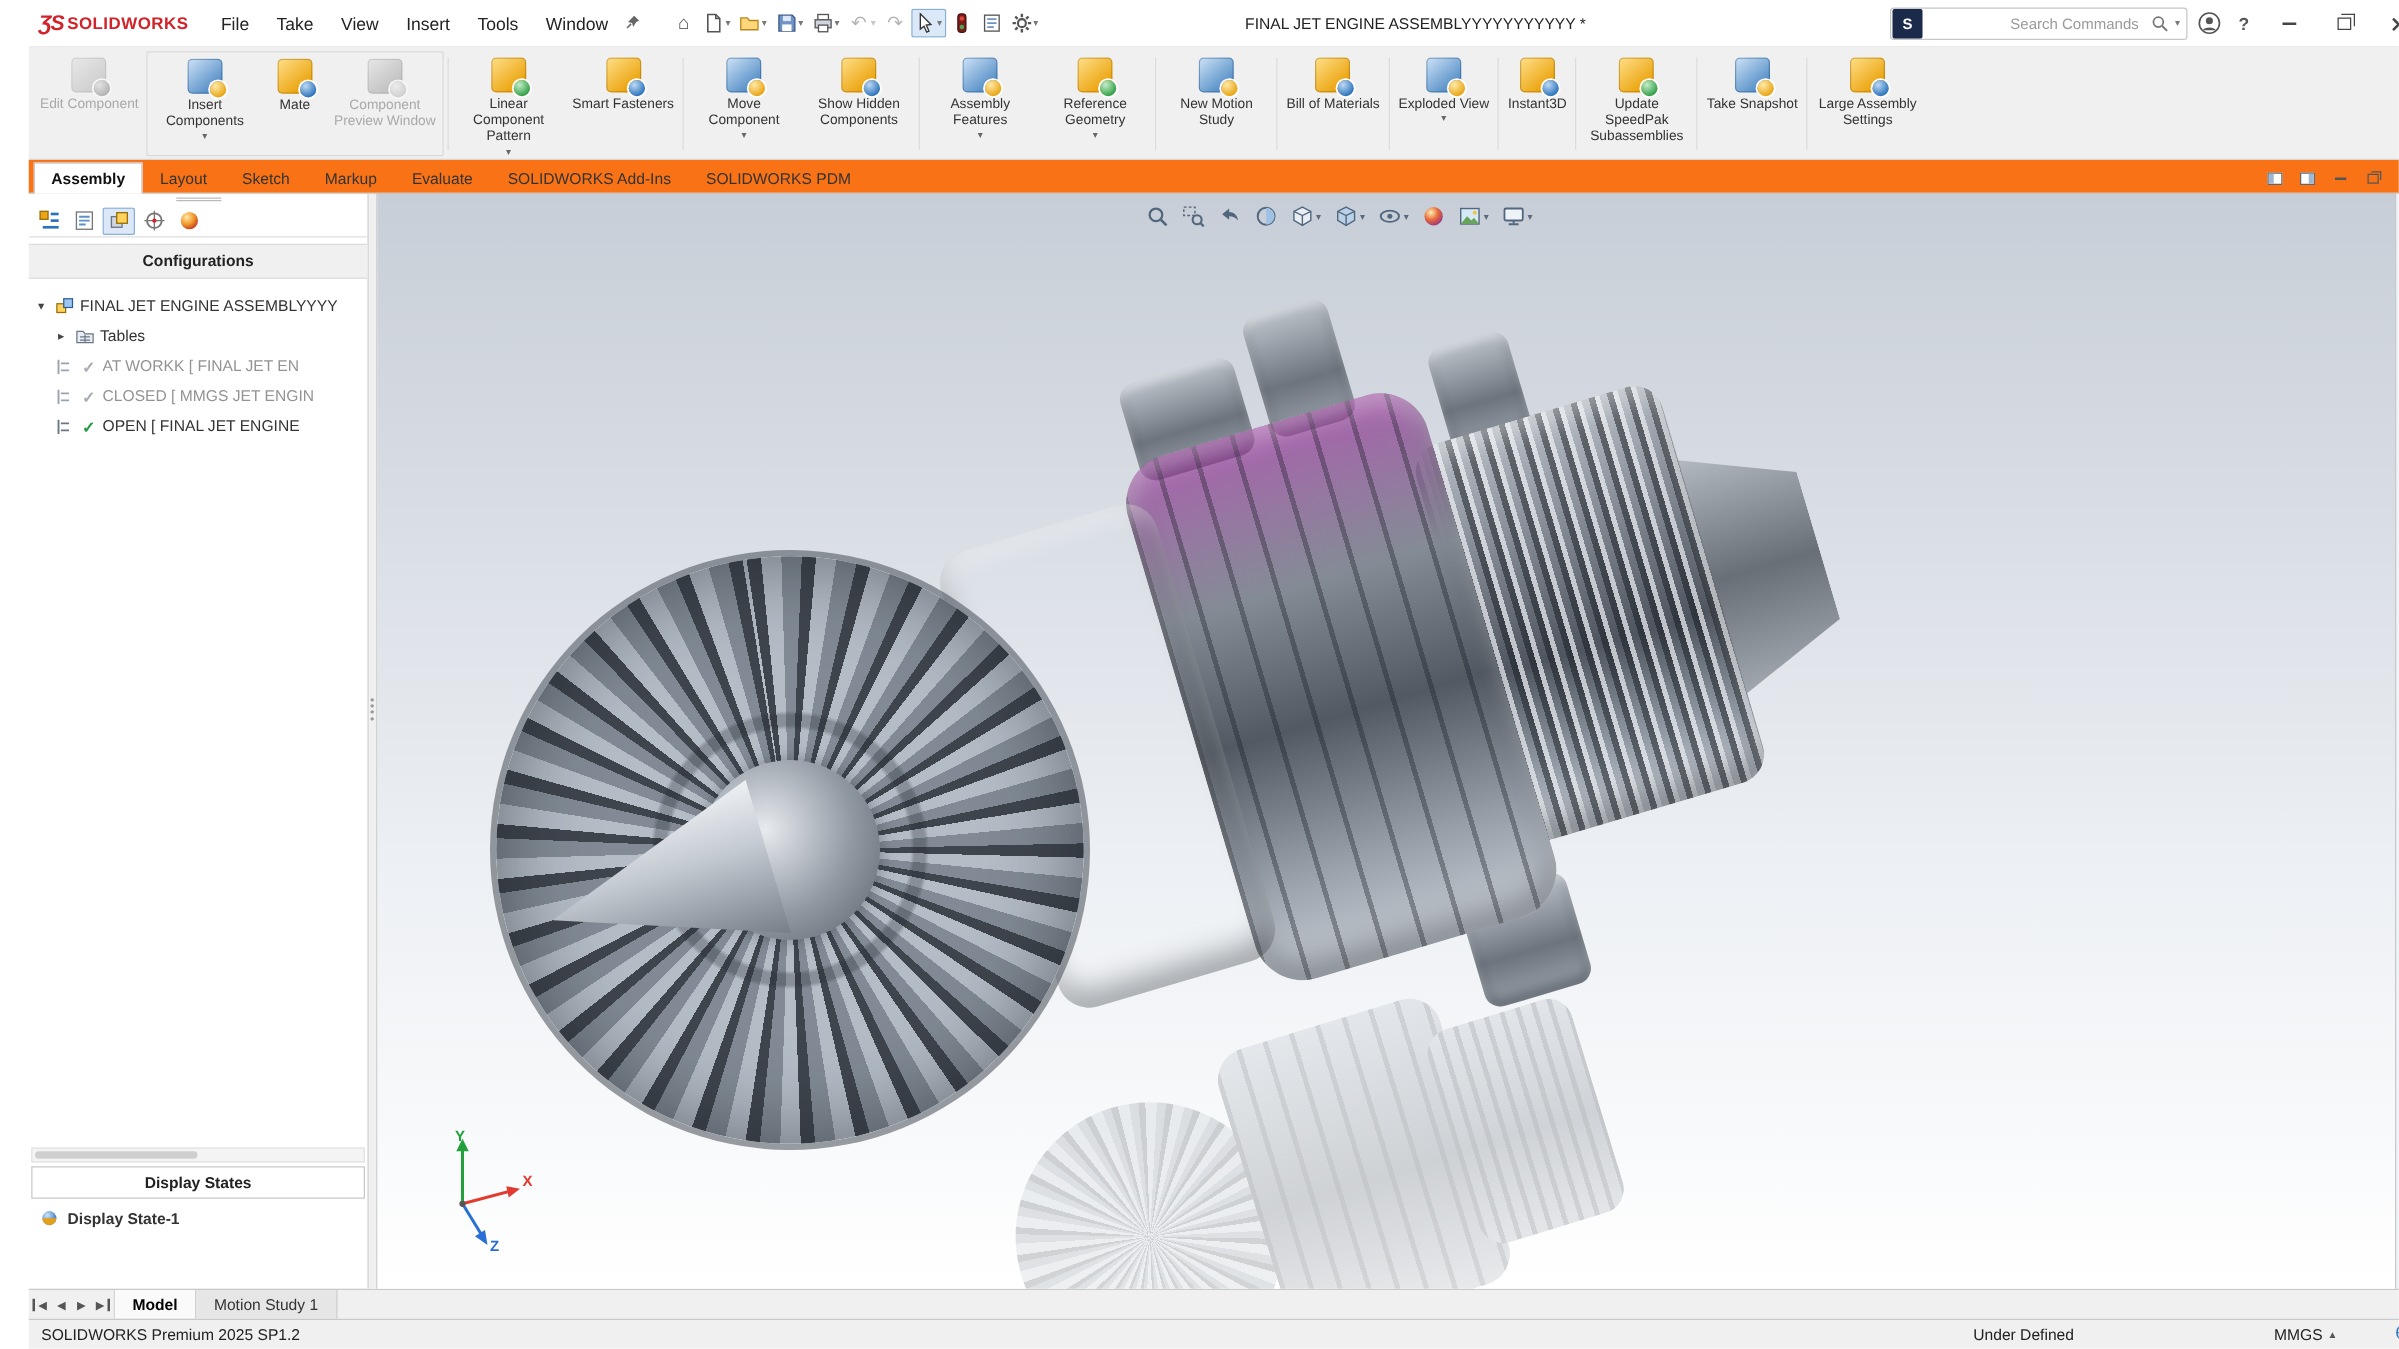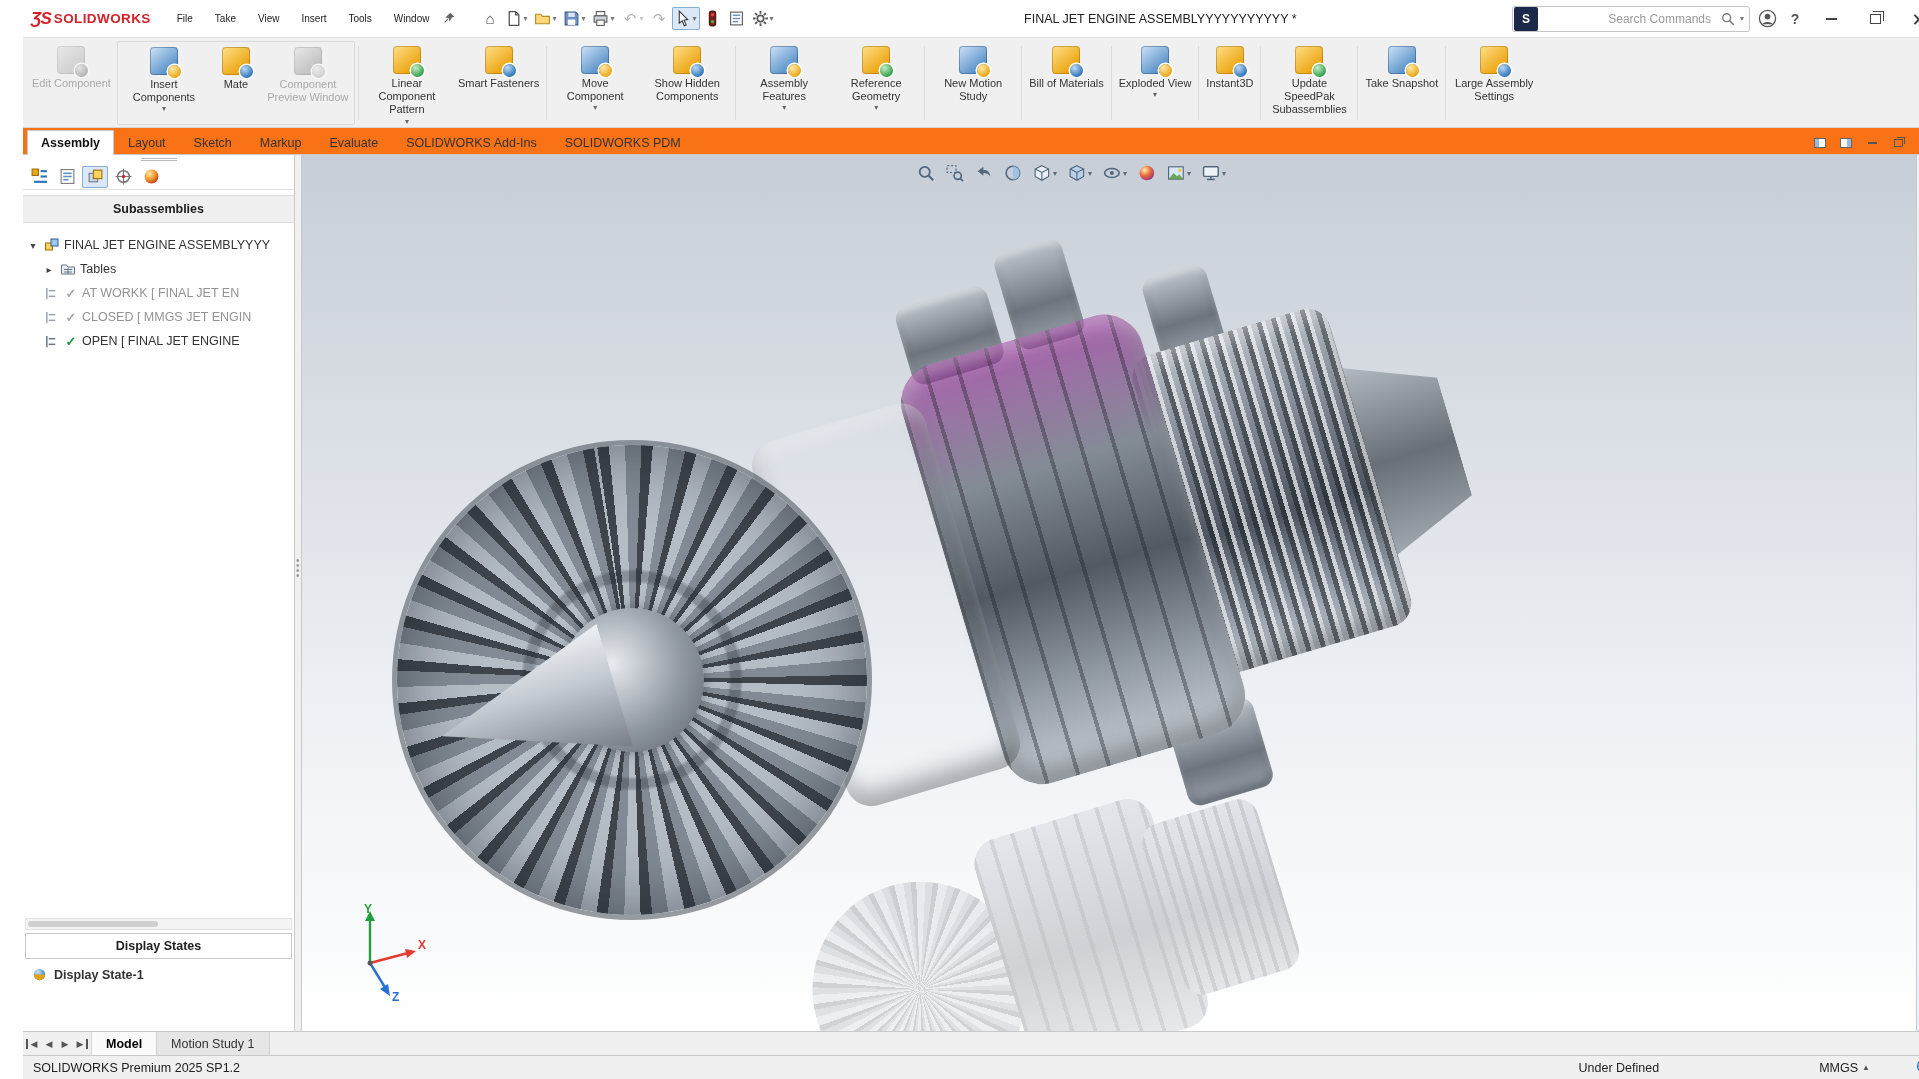--- a/index.html
+++ b/index.html
@@ -5,30 +5,30 @@
   * { box-sizing: border-box; margin: 0; padding: 0; }
   html,body { width:1919px; height:1079px; overflow:hidden; }
   body { font-family:"Liberation Sans", sans-serif; font-size:12px; color:#333; background:#fff; }
   .app { width:1919px; height:1079px; display:flex; flex-direction:column;margin-left:23px; }
 
   
   .titlebar { height:38px; background:#fff; border-bottom:1px solid #e4e4e4; display:flex; align-items:center; padding:0 4px 0 8px; gap:2px; position:relative; }
   .logo { display:flex; align-items:center; gap:3px; margin-right:14px; }
   .logo-mark { color:#d2232a; font-weight:bold; font-size:17px; font-style:italic; letter-spacing:-1px; }
   .logo-text { color:#d2232a; font-weight:bold; font-size:13.5px; letter-spacing:.4px; }
-  .menu-item { padding:6px 10px; font-size:10px; color:#222; cursor:default; }
+  .menu-item { padding:6px 10px; font-size:14px; color:#222; cursor:default; }
   .pin { margin:0 10px 0 2px; color:#555; }
   .qat { display:flex; align-items:center; gap:1px; margin-left:10px; }
   .qbtn { display:flex; align-items:center; padding:3px 3px; border-radius:2px; }
   .qbtn svg, .qbtn .uni { width:17px; height:17px; }
   .uni { font-size:15px; color:#444; line-height:17px; text-align:center; display:inline-block; }
   .qdd { font-size:8px; color:#777; margin-left:1px; }
   .qbtn.pressed { background:#dbe8f7; box-shadow:0 0 0 1px #86aed6 inset; }
   .qbtn.disabled { opacity:.4; }
-  .doc-title { position:absolute; left:1012px; top:0; height:38px; display:flex; align-items:center; font-size:12.5px; color:#222; white-space:nowrap; transform:translateX(-4%); }
+  .doc-title { position:absolute; left:984px; top:0; height:38px; display:flex; align-items:center; font-size:12.5px; color:#222; white-space:nowrap; transform:translateX(-4%); }
   .tb-right { margin-left:auto; display:flex; align-items:center; gap:6px; }
   .searchbox { display:flex; align-items:center; width:238px; height:26px; border:1px solid #c6c6c6; border-radius:3px; background:#fff; overflow:hidden; }
   .search-badge { width:24px; height:24px; background:#1b2a4a; color:#fff; display:flex; align-items:center; justify-content:center; font-weight:bold; font-size:12px; border-radius:2px; margin:1px; }
   .searchbox input { flex:1; border:none; outline:none; font-size:12px; color:#555; padding:0 6px; font-family:"Liberation Sans",sans-serif;text-align:right; }
   .searchbox input::placeholder { color:#9a9a9a; }
   .sb-ico { padding:0 4px; display:flex; align-items:center; }
   .round-ico { width:22px; height:22px; display:flex; align-items:center; justify-content:center; }
   .help { font-size:14px; color:#555; font-weight:bold; }
   .wc { width:38px; height:30px; display:flex; align-items:center; justify-content:center; }
   .wc-min i { display:block; width:11px; height:2px; background:#444; }
@@ -464,21 +464,21 @@
                 <radialGradient id="ball1" cx="35%" cy="30%" r="75%">
                   <stop offset="0%" stop-color="#ffe9a8"></stop>
                   <stop offset="55%" stop-color="#f29b2d"></stop>
                   <stop offset="100%" stop-color="#c23a1f"></stop>
                 </radialGradient>
               </defs>
               <circle cx="8" cy="8" r="6.5" fill="url(#ball1)"></circle>
             </svg>
           </span>
       </div>
-      <div class="panel-header">Subassemblies</div>
+      <div class="panel-header">Configurations</div>
 
       <div class="tree">
         <div class="trow">
           <span class="exp">▾</span>
           <span class="ticon">
             <svg width="16" height="16" viewBox="0 0 16 16">
                 <rect x="1.5" y="6" width="7" height="7" fill="#ffd25e" stroke="#9a6d06"></rect>
                 <rect x="7" y="2" width="7" height="7" fill="#9ec7f0" stroke="#2a5f96"></rect>
               </svg>
             </span>

